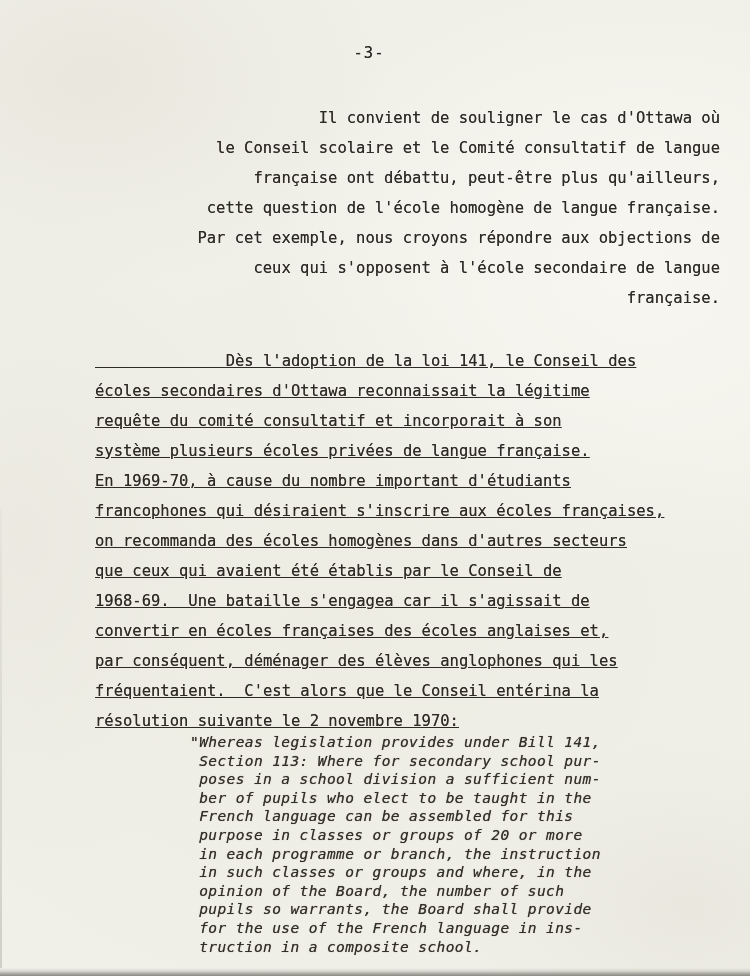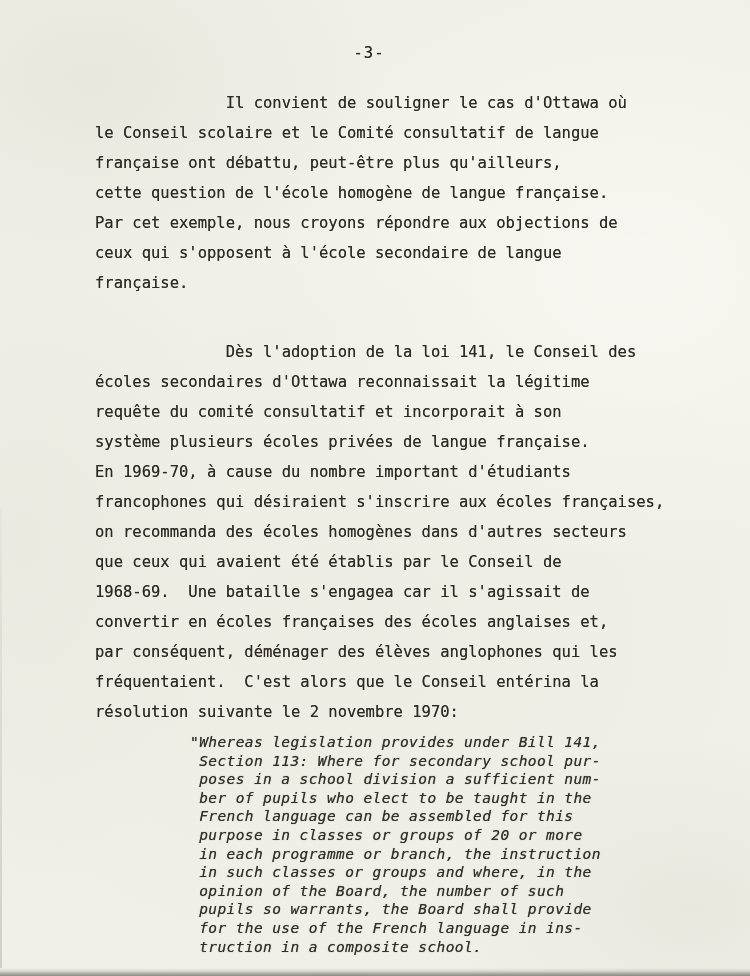--- a/index.html
+++ b/index.html
@@ -57,22 +57,22 @@
   .typed {
     position: absolute;
     left: 95px;
     width: 625px;
     font-size: 15.5px;
     line-height: 30px;
     white-space: pre-wrap;
     color: #2d2a25;
     text-shadow: 0 0 0.6px rgba(43,40,35,0.7);
   }
-  .para-1 { top: 88px; }
-  .para-2 { top: 337px; }
+  .para-1 { top: 103px; text-align: right; }
+  .para-2 { top: 346px; text-decoration: underline; }
   .quote-block {
     position: absolute;
     left: 190px;
     top: 733px;
     width: 445px;
     font-size: 14.5px;
     line-height: 18.6px;
     letter-spacing: 0.4px;
     font-style: italic;
     white-space: pre-wrap;

